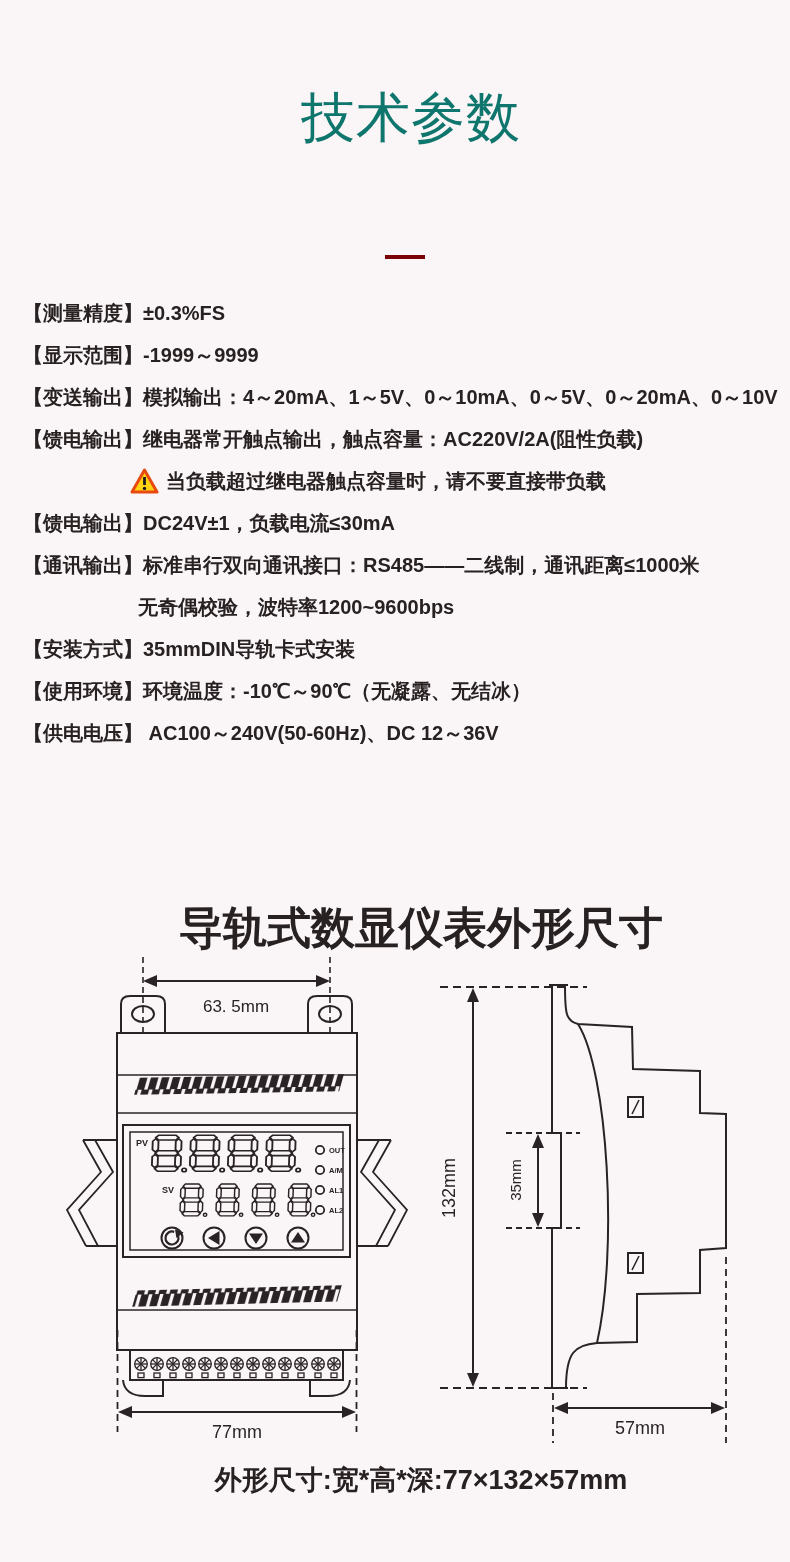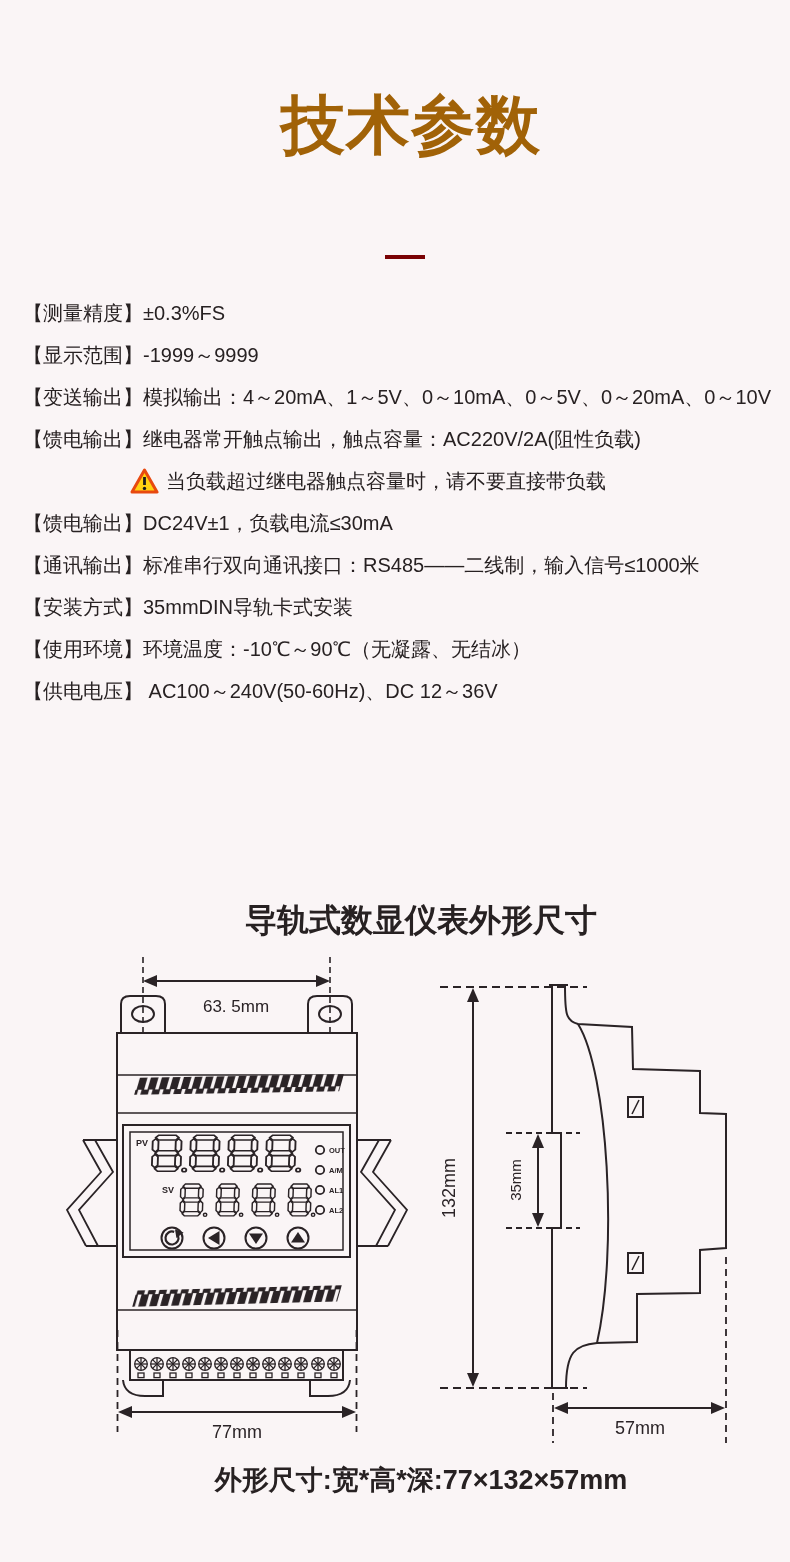--- a/index.html
+++ b/index.html
@@ -5,37 +5,37 @@
   html,body{margin:0;padding:0}
   body{
     width:790px;height:1562px;
     background:#faf5f6;
     font-family:"Liberation Sans",sans-serif;
     color:#272122;
     position:relative;overflow:hidden;
   }
   .title{
     position:absolute;top:82px;left:32px;right:0;
-    text-align:center;font-size:64px;font-weight:bold;letter-spacing:1px;
-    color:#a16207;white-space:nowrap;
+    text-align:center;font-size:54px;font-weight:normal;letter-spacing:1px;
+    color:#0f766e;white-space:nowrap;
   }
   .divider{
     position:absolute;top:255px;left:385px;width:40px;height:4px;background:#7a0204;
   }
   .specs{position:absolute;top:292px;left:23px;right:0;}
   .spec-row{
-    height:42px;line-height:42px;font-size:20px;font-weight:normal;
+    height:42px;line-height:42px;font-size:20px;font-weight:bold;
     white-space:nowrap;display:flex;align-items:center;
   }
   .spec-row.cont{padding-left:115px;}
   .spec-row.warn{padding-left:107px;}
   .warn-icon{display:inline-flex;margin-right:7px;}
   .section-title{
     position:absolute;top:899px;left:52px;right:0;text-align:center;
-    font-size:32px;font-weight:bold;white-space:nowrap;
+    font-size:44px;font-weight:bold;white-space:nowrap;
   }
   .footer{
     position:absolute;top:1462px;left:52px;right:0;text-align:center;
     font-size:27px;font-weight:bold;white-space:nowrap;
   }
   svg.diagram{position:absolute;left:0;top:950px;}
   svg.diagram text{font-family:"Liberation Sans",sans-serif;fill:#2a2326;}
 </style>
 </head>
 <body>
@@ -52,21 +52,22 @@
     <span class="warn-icon">
       <svg width="29" height="26" viewBox="0 0 29 26">
         <polygon points="14.5,2 27,24 2,24" fill="#ffd212" stroke="#e8490f" stroke-width="3" stroke-linejoin="round"></polygon>
         <rect x="13.1" y="9" width="2.8" height="8" fill="#1c1c1c"></rect>
         <circle cx="14.5" cy="20.4" r="1.7" fill="#1c1c1c"></circle>
       </svg>
     </span>
     <span>当负载超过继电器触点容量时，请不要直接带负载</span>
   </div>
   <div class="spec-row">【馈电输出】DC24V±1，负载电流≤30mA</div>
-  <div class="spec-row">【通讯输出】标准串行双向通讯接口：RS485——二线制，输入信号≤1000米</div>
+  <div class="spec-row">【通讯输出】标准串行双向通讯接口：RS485——二线制，通讯距离≤1000米</div>
+  <div class="spec-row cont">无奇偶校验，波特率1200~9600bps</div>
   <div class="spec-row">【安装方式】35mmDIN导轨卡式安装</div>
   <div class="spec-row">【使用环境】环境温度：-10℃～90℃（无凝露、无结冰）</div>
   <div class="spec-row">【供电电压】 AC100～240V(50-60Hz)、DC 12～36V</div>
 </div>
 
 <div class="section-title">导轨式数显仪表外形尺寸</div>
 
 <svg class="diagram" width="790" height="500" viewBox="0 950 790 500" fill="none" stroke="#2a2326" stroke-width="2">
   <defs>
     <pattern id="hp" patternUnits="userSpaceOnUse" width="11" height="17">

